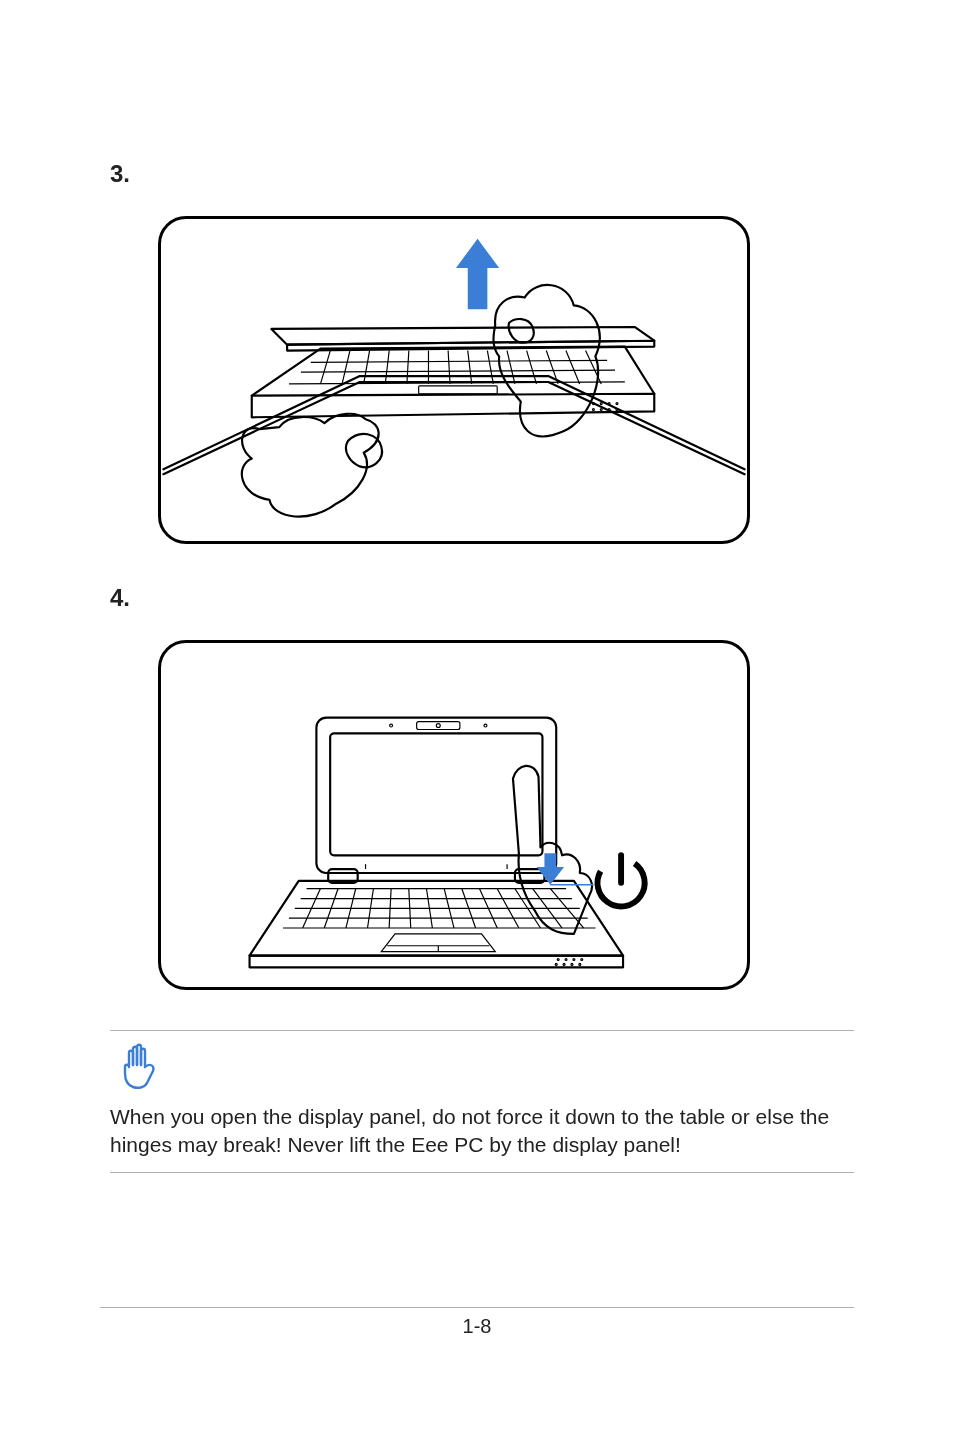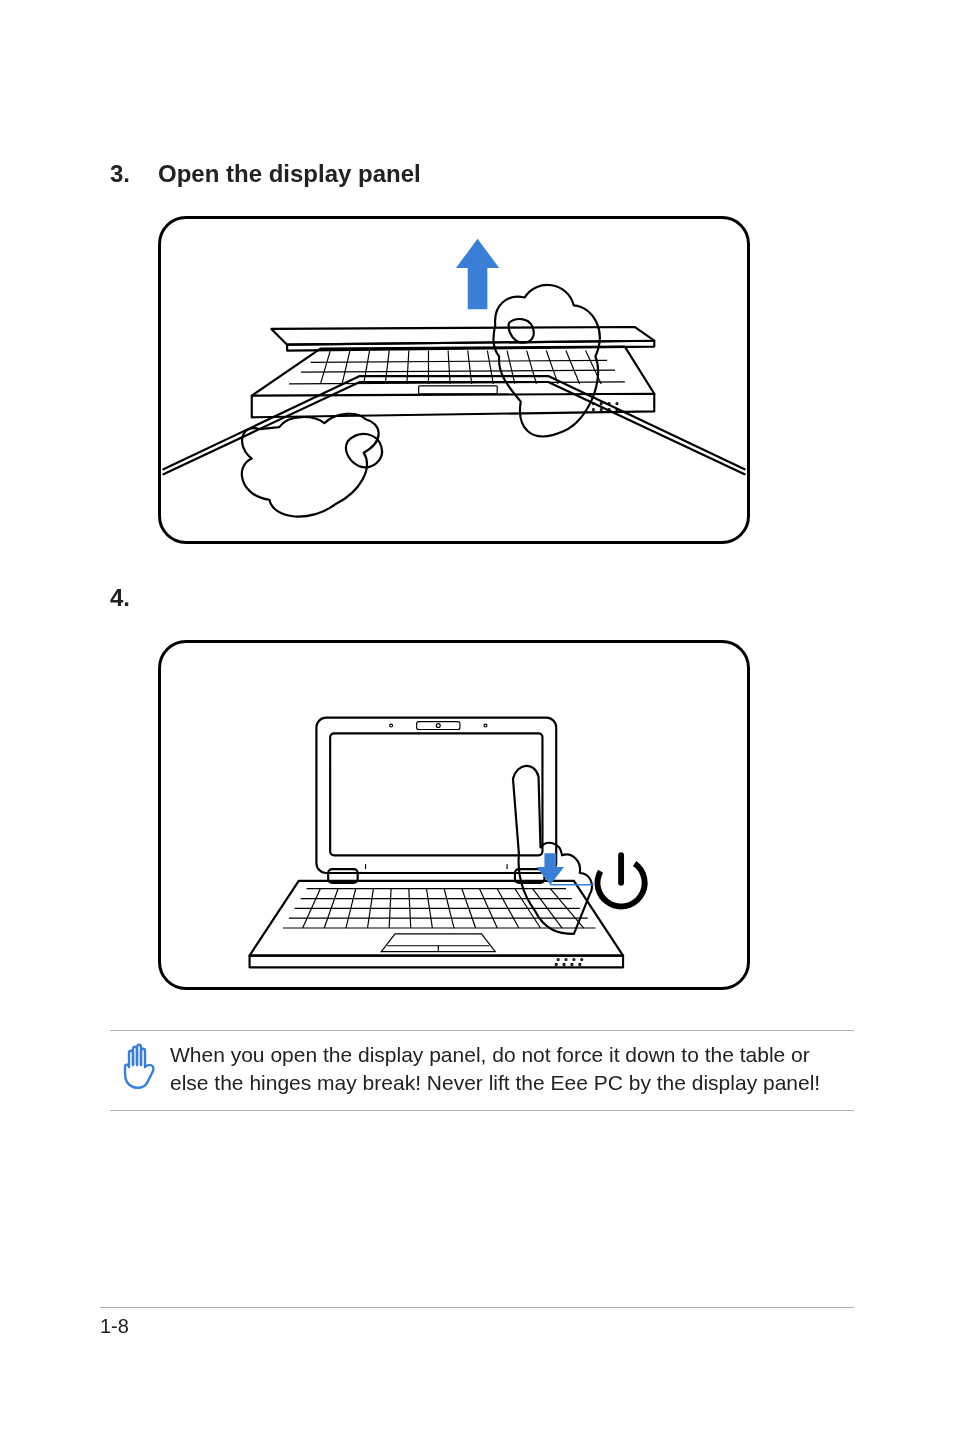--- a/index.html
+++ b/index.html
@@ -42,20 +42,21 @@
   .fig1 { height: 328px; margin-bottom: 40px; }
   .fig2 { height: 350px; margin-bottom: 40px; }
 
   
   .caution {
     display: flex;
     border-top: 1px solid #b0b0b0;
     border-bottom: 1px solid #b0b0b0;
     padding: 10px 0 12px 0;
     margin-top: 20px;
+    flex-direction: column;
   }
   .caution-icon-cell {
     width: 60px;
     flex: 0 0 60px;
     display: flex;
     align-items: flex-start;
     justify-content: center;
     padding-top: 2px;
   }
   .caution-text {
@@ -71,41 +72,40 @@
     right: 100px;
     bottom: 130px;
     border-top: 1px solid #b0b0b0;
   }
   .footer {
     position: absolute;
     left: 100px;
     right: 100px;
     bottom: 100px;
     display: flex;
-    justify-content: space-between;
+    justify-content: center;
     font-size: 20px;
     color: #222;
   }
 
   svg { display: block; }
 
   
   .ln { fill: none; stroke: #000; stroke-width: 2.2; stroke-linecap: round; stroke-linejoin: round; }
   .ln-thin { fill: none; stroke: #000; stroke-width: 1.2; }
   .blue-fill { fill: #3a7fd5; }
   .blue-stroke { stroke: #3a7fd5; }
 </style>
 </head>
 <body>
 
 <div class="page">
 
   <div class="step">
     <div class="step-num">3.</div>
-    <div class="step-title">Open the display panel</div>
   </div>
 
   <div class="fig-box fig1">
     <svg viewBox="0 0 592 328" width="100%" height="100%">
 
       <path class="ln" d="M0 255 L200 160 L392 160 L592 255"></path>
       <path class="ln" d="M0 260 L200 166 L392 166 L592 260"></path>
 
       <path class="ln" d="M90 180 L500 178 L500 196 L90 202 Z" fill="#fff"></path>
       <path class="ln" d="M90 180 L160 132 L470 130 L500 178" fill="#fff"></path>

